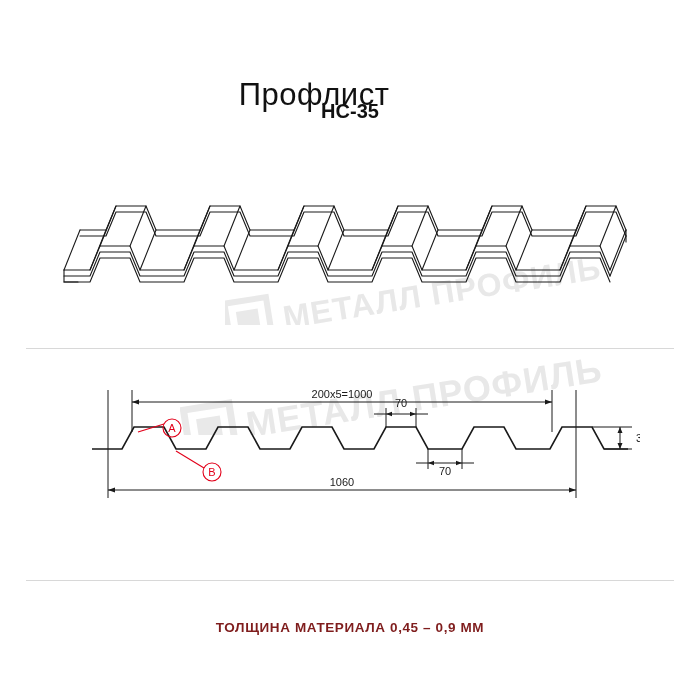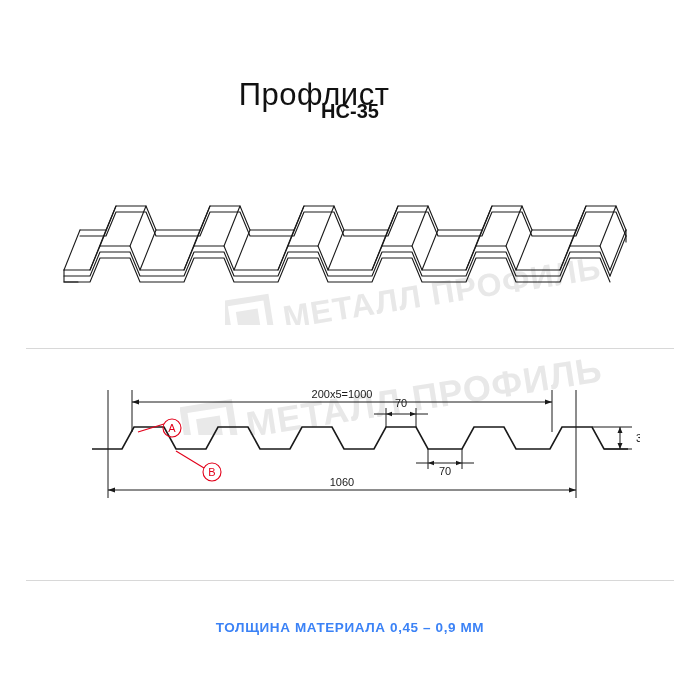--- a/index.html
+++ b/index.html
@@ -53,21 +53,21 @@
   #divider-bottom { top: 580px; }
   .footer-note {
     position: absolute;
     top: 620px;
     left: 0;
     width: 700px;
     text-align: center;
     font-size: 13.5px;
     font-weight: bold;
     letter-spacing: 0.6px;
-    color: #3b82f6;
+    color: #7f1d1d;
   }
   .iso-area {
     position: absolute;
     top: 170px;
     left: 60px;
     width: 580px;
     height: 150px;
   }
   .section-area {
     position: absolute;

